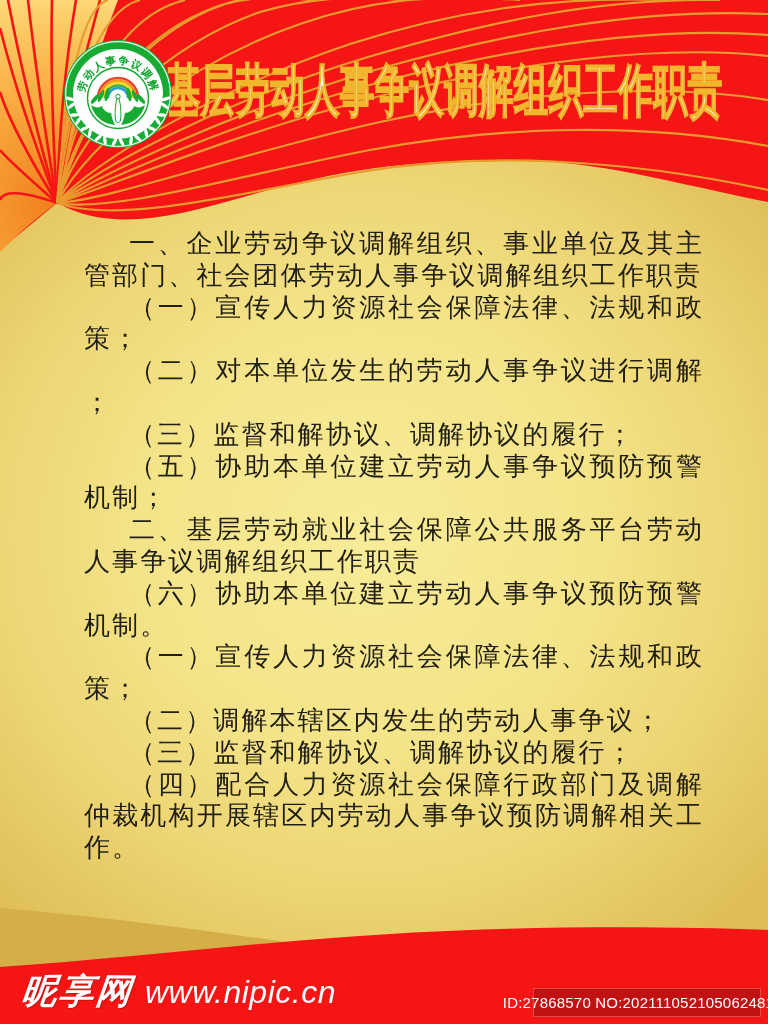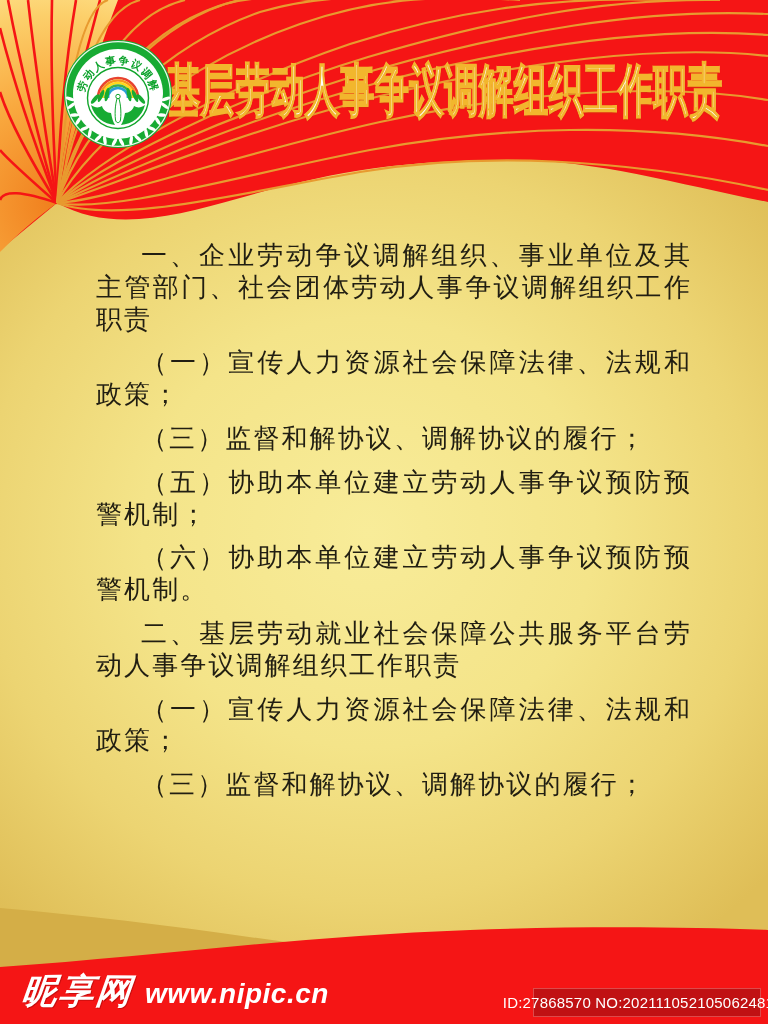--- a/index.html
+++ b/index.html
@@ -19,24 +19,24 @@
     transform:scaleX(0.60);transform-origin:0 0;letter-spacing:1px;
     text-shadow:0 2px 1px rgba(170,80,0,.25);
   }
   .logo-svg{position:absolute;left:62px;top:38px;z-index:5;}
   .content{
     position:absolute;left:84px;top:228px;width:620px;z-index:3;
     font-family:"Liberation Serif","DejaVu Serif",serif;
     font-size:26px;line-height:31.8px;letter-spacing:2.1px;color:#211E12;
     text-align:justify;line-break:anywhere;
   }
-  .content p{margin:12px;text-indent:45px;}
+  .content p{margin:0;text-indent:45px;}
   .brand{position:absolute;left:22px;bottom:9px;z-index:4;color:#fff;display:flex;align-items:baseline;gap:12px;}
   .brand-name{font-size:35px;font-weight:bold;font-style:italic;transform:skewX(-6deg);letter-spacing:2px;text-shadow:1px 1px 0 rgba(120,0,0,.35);}
-  .brand-url{font-size:28px;font-weight:bold;font-style:italic;letter-spacing:0.5px;}
+  .brand-url{font-size:32px;font-weight:normal;font-style:italic;letter-spacing:0.5px;}
   .id-box{
     position:absolute;right:7px;bottom:7px;z-index:4;width:226px;height:27px;
     background:#C01113;border:1px solid #DD4A4A;color:#fff;
     display:flex;align-items:center;justify-content:center;
     font-size:15px;letter-spacing:0.2px;white-space:nowrap;
   }
 </style>
 </head>
 <body>
 
@@ -139,26 +139,29 @@
       <use href="#handL"></use>
       <use href="#handL" transform="matrix(-1,0,0,1,112,0)"></use>
       <path d="M56,58 C53.5,64 52.5,73 53.5,82 C54.2,85.5 57.8,85.5 58.5,82 C59.5,73 58.5,64 56,58 Z" fill="#ffffff" stroke="#12A52C" stroke-width="1"></path>
       <circle cx="56" cy="58.5" r="2.2" fill="#ffffff" stroke="#12A52C" stroke-width="1"></circle>
     </g>
   </svg>
 
   <div class="content">
     <p>一、企业劳动争议调解组织、事业单位及其主管部门、社会团体劳动人事争议调解组织工作职责</p>
     <p>（一）宣传人力资源社会保障法律、法规和政策；</p>
+    <p>（二）对本单位发生的劳动人事争议进行调解；</p>
     <p>（三）监督和解协议、调解协议的履行；</p>
     <p>（五）协助本单位建立劳动人事争议预防预警机制；</p>
+    <p>二、基层劳动就业社会保障公共服务平台劳动人事争议调解组织工作职责</p>
     <p>（六）协助本单位建立劳动人事争议预防预警机制。</p>
-    <p>二、基层劳动就业社会保障公共服务平台劳动人事争议调解组织工作职责</p>
     <p>（一）宣传人力资源社会保障法律、法规和政策；</p>
+    <p>（二）调解本辖区内发生的劳动人事争议；</p>
     <p>（三）监督和解协议、调解协议的履行；</p>
+    <p>（四）配合人力资源社会保障行政部门及调解仲裁机构开展辖区内劳动人事争议预防调解相关工作。</p>
   </div>
 
   <svg class="ftr-svg" width="768" height="160" viewBox="0 0 768 160">
     <path fill="#D4AE47" d="M0,44 C140,56 280,76 450,104 C520,116 580,128 640,144 L768,160 L0,160 Z"></path>
     <path fill="#F51515" d="M0,103 C160,92 300,72 470,66 C580,62 690,63 768,66 L768,160 L0,160 Z"></path>
   </svg>
 
   <div class="brand">
     <span class="brand-name">昵享网</span>
     <span class="brand-url">www.nipic.cn</span>

